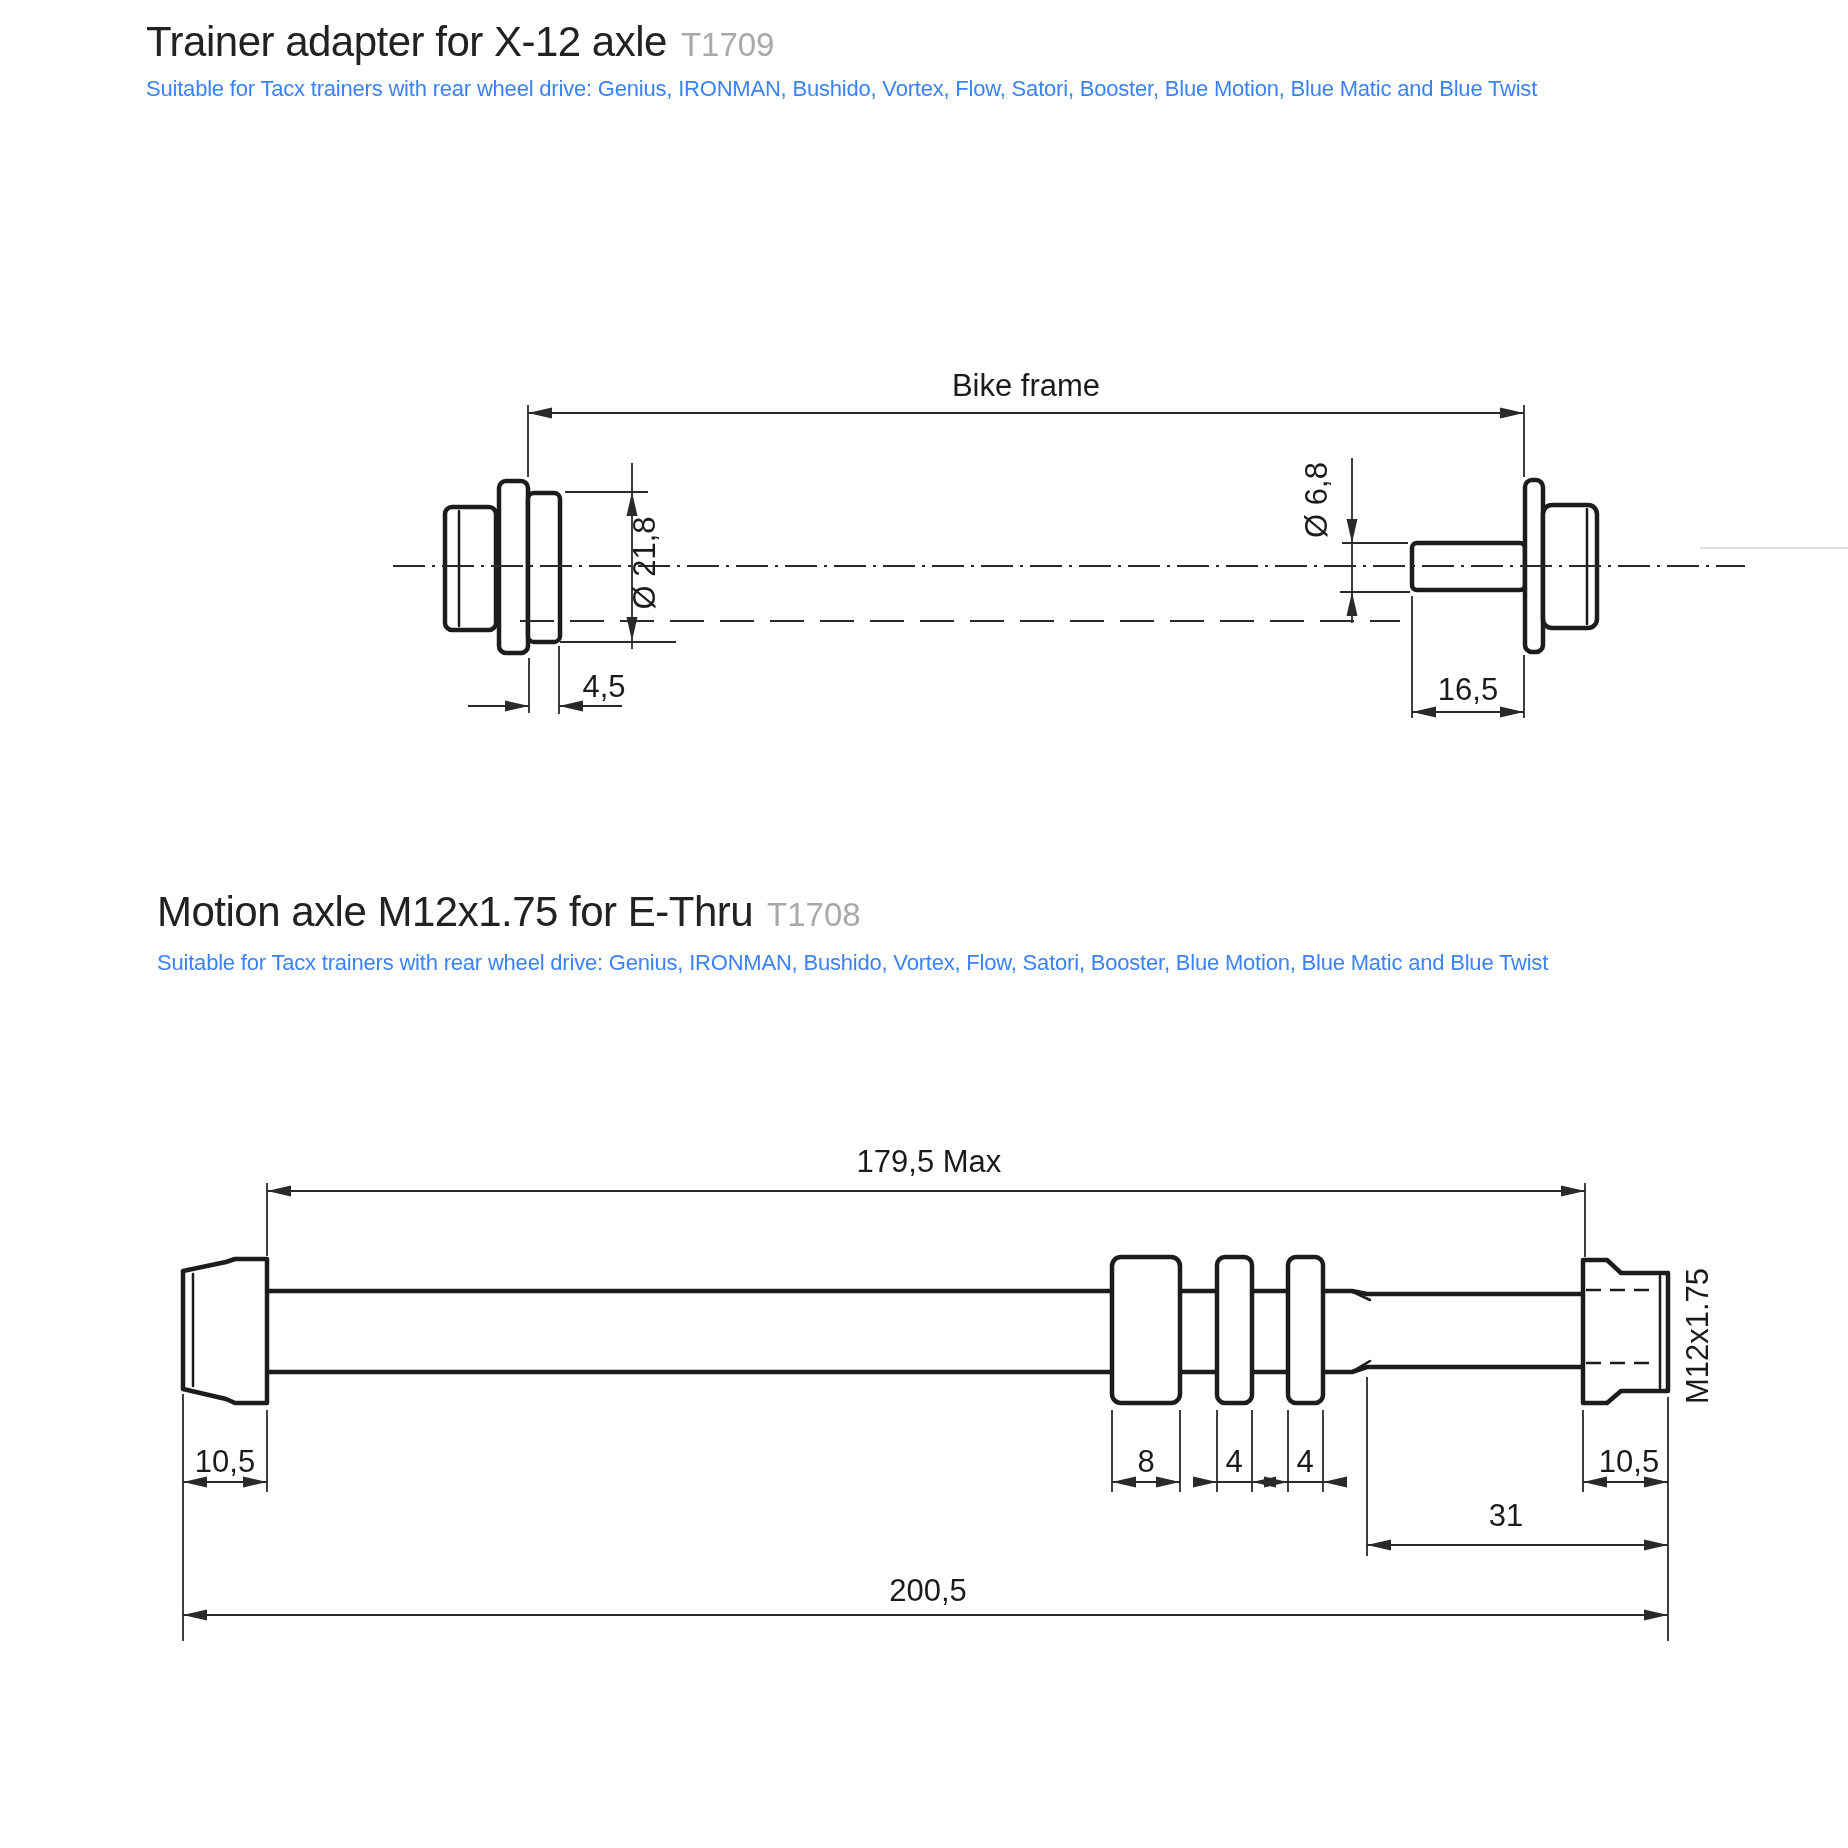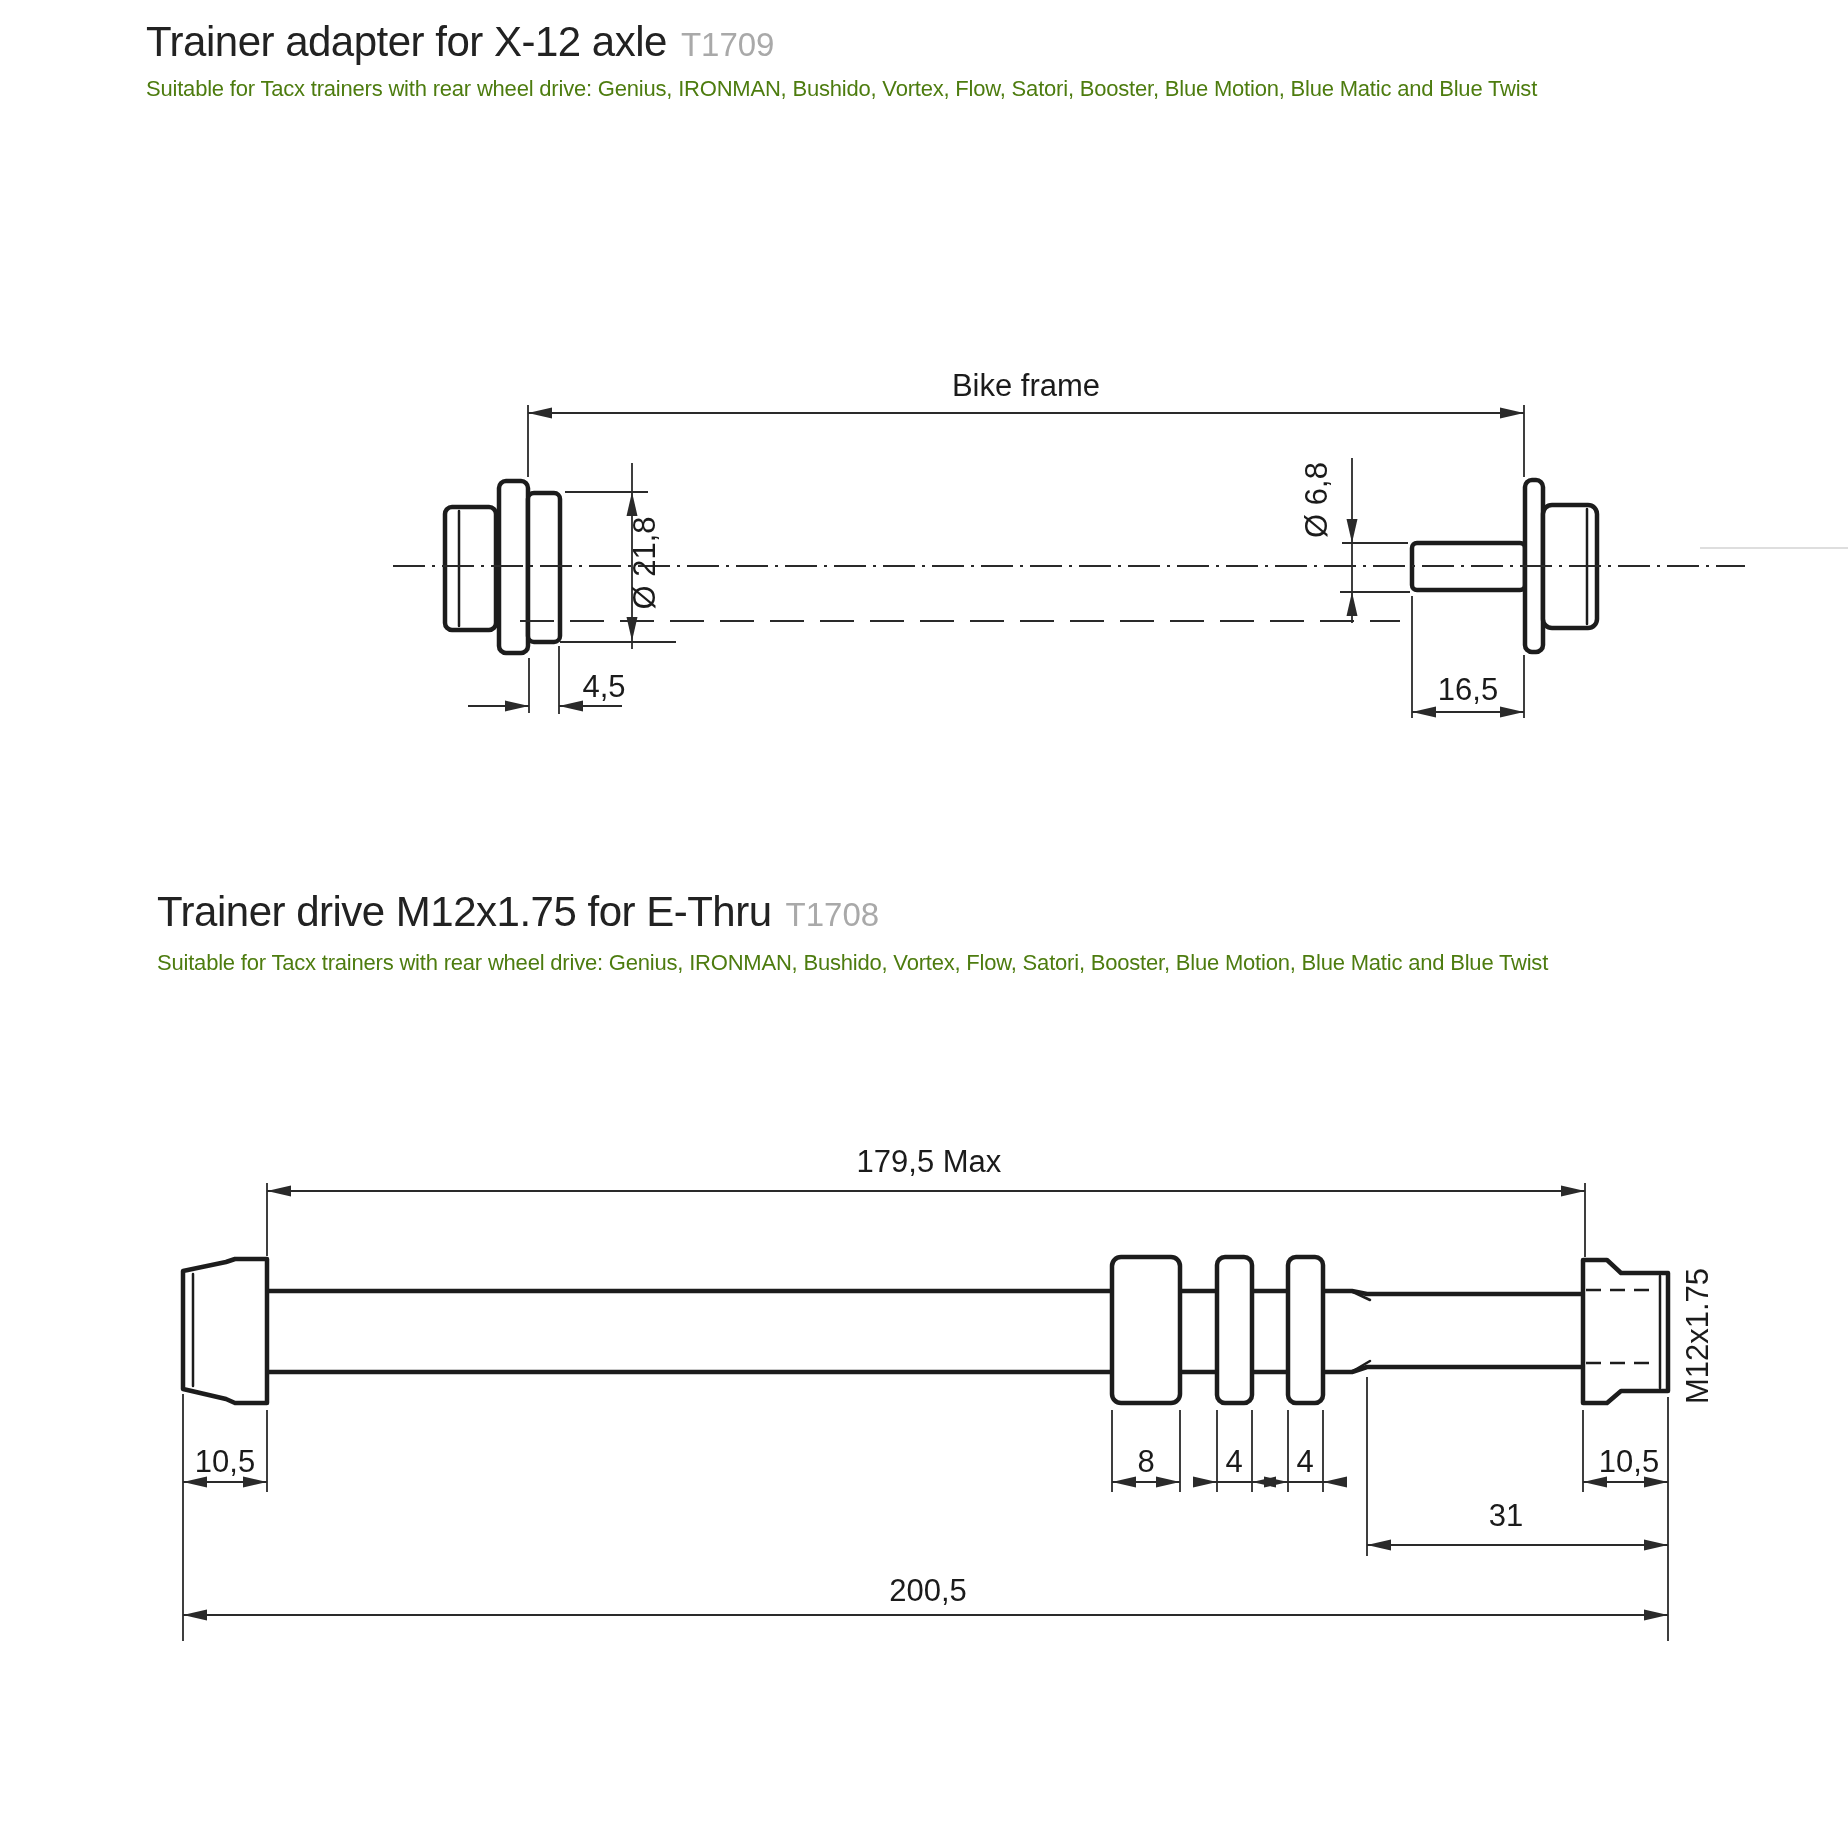--- a/index.html
+++ b/index.html
@@ -2,21 +2,21 @@
 <html><head>
 <meta charset="utf-8">
 <style>
   html,body{margin:0;padding:0;background:#ffffff;}
   .page{position:relative;width:1848px;height:1848px;background:#ffffff;overflow:hidden;
         font-family:"Liberation Sans", sans-serif;color:#1b1b1b;}
   .section{position:absolute;}
   .title-row{white-space:nowrap;}
   .title{font-size:42px;letter-spacing:-0.5px;color:#222;}
   .code{font-size:33px;color:#a9a9a9;margin-left:14px;}
-  .subtitle{font-size:22px;color:#4d7c0f;letter-spacing:-0.2px;white-space:nowrap;text-align:right;}
+  .subtitle{font-size:22px;color:#3b82f6;letter-spacing:-0.2px;white-space:nowrap;text-align:right;}
   .art{position:absolute;left:0;top:0;}
   .note{position:absolute;left:50%;top:1796px;transform:translateX(-50%);
         font-size:44px;color:#9c9c9c;white-space:nowrap;}
   svg text{font-family:"Liberation Sans", sans-serif;font-size:31px;fill:#1b1b1b;}
   .part{fill:#ffffff;stroke:#1c1c1c;stroke-width:4.5;stroke-linejoin:round;stroke-linecap:round;}
   .inner{fill:none;stroke:#1c1c1c;stroke-width:2.5;stroke-linecap:round;}
   .dim{fill:none;stroke:#2a2a2a;stroke-width:1.8;}
   .ah{fill:#2a2a2a;stroke:none;}
   .cline{fill:none;stroke:#2a2a2a;stroke-width:1.8;}
   .hidden-l{fill:none;stroke:#1c1c1c;stroke-width:2.5;}
@@ -29,21 +29,21 @@
 
   <div class="section" style="left:146px;top:18px;">
     <div class="title-row">
       <span class="title">Trainer adapter for X-12 axle</span><span class="code">T1709</span>
     </div>
   </div>
   <div class="section subtitle" style="left:146px;top:76px;">Suitable for Tacx trainers with rear wheel drive: Genius, IRONMAN, Bushido, Vortex, Flow, Satori, Booster, Blue Motion, Blue Matic and Blue Twist</div>
 
   <div class="section" style="left:157px;top:888px;">
     <div class="title-row">
-      <span class="title">Trainer drive M12x1.75 for E-Thru</span><span class="code">T1708</span>
+      <span class="title">Motion axle M12x1.75 for E-Thru</span><span class="code">T1708</span>
     </div>
   </div>
   <div class="section subtitle" style="left:157px;top:950px;">Suitable for Tacx trainers with rear wheel drive: Genius, IRONMAN, Bushido, Vortex, Flow, Satori, Booster, Blue Motion, Blue Matic and Blue Twist</div>
 
   <svg class="art" width="1848" height="1848" viewBox="0 0 1848 1848">
 
     <g>
 
       <g>
         <rect class="part" x="445" y="507" width="51" height="123" rx="7"></rect>

